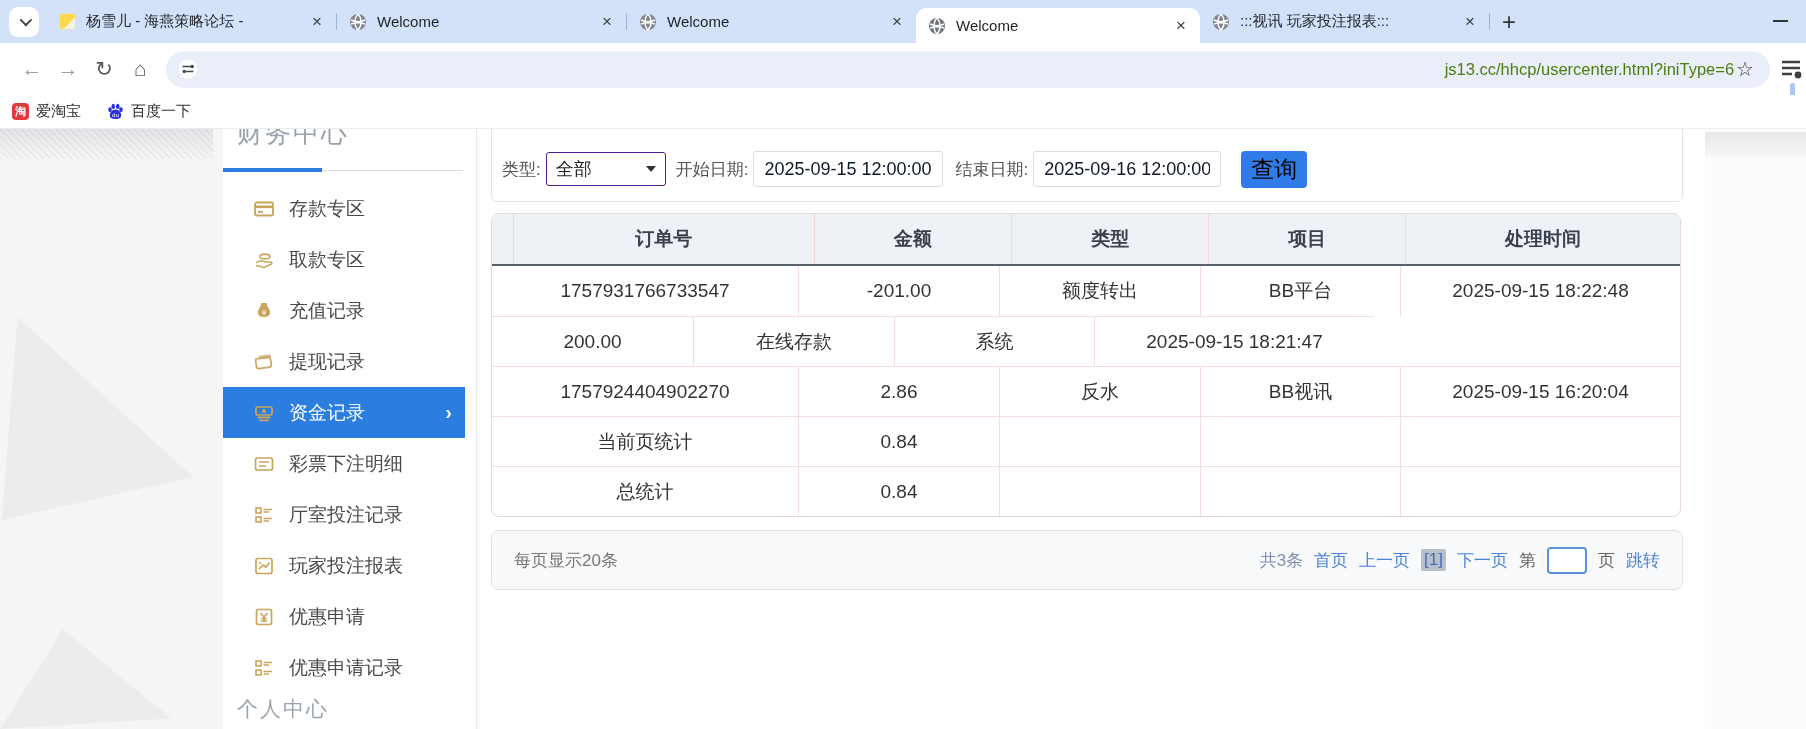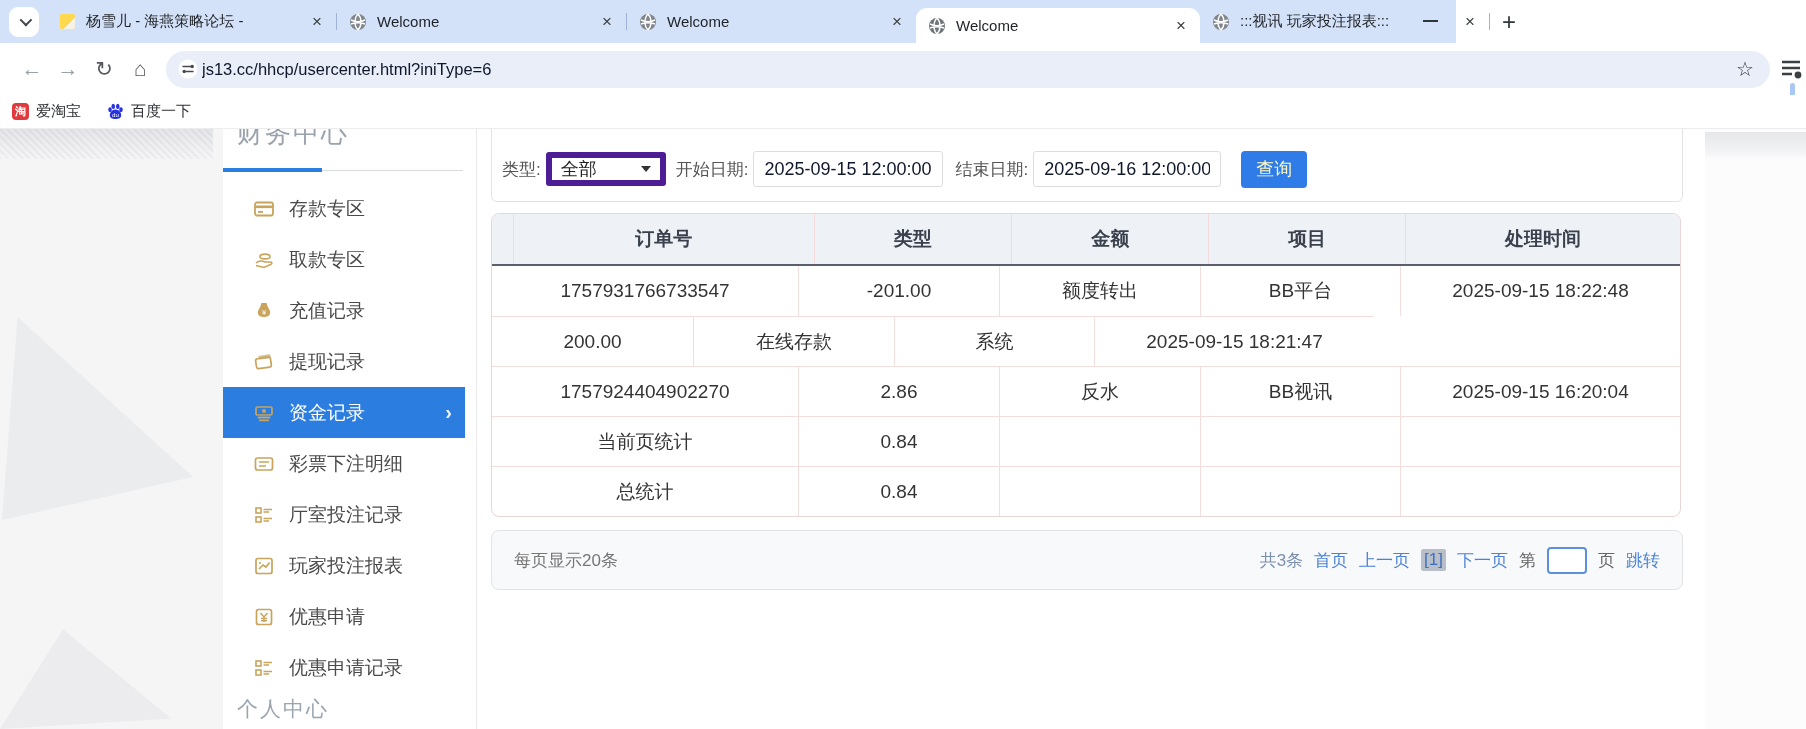--- a/index.html
+++ b/index.html
@@ -1,39 +1,39 @@
 <!DOCTYPE html>
 <html><head>
 <meta charset="utf-8">
 <style>
   * { margin:0; padding:0; box-sizing:border-box; }
   html,body { width:1806px; height:729px; overflow:hidden; }
   body { font-family:"Liberation Sans","DejaVu Sans",sans-serif; background:#fff; }
   .screen { position:relative; width:1806px; height:729px; overflow:hidden; }
 
   
-  .tabstrip { position:absolute; left:0; top:0; width:1456px; height:43px; background:#d4e2f9; display:flex; align-items:center; }
+  .tabstrip { position:absolute; left:0; top:0; width:1806px; height:43px; background:#d4e2f9; display:flex; align-items:center; }
   .tab-search { width:30px; height:30px; margin:0 8px 0 9px; background:#fff; border-radius:9px; display:flex; align-items:center; justify-content:center; flex:0 0 auto; }
   .chev { width:9px; height:9px; border-right:2px solid #41464f; border-bottom:2px solid #41464f; transform:rotate(45deg) translateY(-2px); }
   .tab { height:43px; display:flex; align-items:center; padding:0 10px 0 12px; width:289px; flex:0 0 auto; position:relative; }
   .tab.active { background:#fff; height:35px; align-self:flex-end; border-radius:11px 11px 0 0; width:284px; }
   .tab .title { font-size:15px; color:#1e2126; white-space:nowrap; overflow:hidden; flex:1; margin-left:10px; }
   .tab .close { font-size:17px; color:#3c4043; padding:0 4px; line-height:1; }
   .tabsep { width:1px; height:17px; background:#9fb4d4; flex:0 0 auto; }
   .fav { width:18px; height:18px; flex:0 0 auto; }
   .fav-page { width:17px; height:17px; border-radius:3px; background:linear-gradient(135deg,#ffd84d 0 62%,#f6f2e4 62% 100%); border:1px solid #e8e2cd; }
   .newtab { font-size:24px; color:#30343b; padding:0 12px; line-height:1; flex:0 0 auto; }
   .win-min { position:absolute; right:18px; top:20px; width:15px; height:2px; background:#30343b; }
 
   
   .toolbar { position:absolute; left:0; top:43px; width:1806px; height:52px; background:#fff; display:flex; align-items:center; padding:0 10px 0 14px; }
   .navbtn { font-size:21px; color:#55585e; width:36px; height:36px; display:flex; align-items:center; justify-content:center; flex:0 0 auto; }
   .navbtn.dim { color:#9aa0a6; }
   .urlpill { flex:1; height:37px; background:#e9eef9; border-radius:19px; margin:0 10px 0 8px; display:flex; align-items:center; padding:0 14px 0 12px; }
-  .urltext { font-size:16.5px; color:#0f172a; margin-left:4px; flex:1; white-space:nowrap; overflow:hidden; }
+  .urltext { font-size:16.5px; color:#4d7c0f; margin-left:24px; flex:1; white-space:nowrap; overflow:hidden;text-align:right; }
   .star { font-size:20px; color:#3c4043; padding:0 2px; }
   .clipicon { flex:0 0 auto; margin-right:-8px; }
   .bluebar { position:absolute; right:11px; top:83px; width:5px; height:14px; border-radius:3px; background:#a9c6f7; }
 
   
   .bookmarks { position:absolute; left:0; top:95px; width:1806px; height:34px; background:#fff; display:flex; align-items:center; padding-left:12px; border-bottom:1px solid #ececec; }
   .bm { display:flex; align-items:center; margin-right:26px; }
   .bm .lbl { font-size:15px; color:#2b2e33; margin-left:7px; }
   .bm-tao { width:17px; height:17px; background:#e0393e; border-radius:4px; color:#fff; font-size:11px; display:flex; align-items:center; justify-content:center; font-weight:bold; }
 
@@ -61,27 +61,27 @@
   .sb-item.active { background:#2b7de0; color:#fff; }
   .sb-item.active .arr { position:absolute; right:13px; color:#eaf2ff; font-size:20px; font-weight:bold; }
   .sb-bottom { position:absolute; left:14px; top:566px; font-size:21px; color:#9aa5b0; letter-spacing:2px; }
 
   
   .main { flex:1; padding-left:14px; position:relative; }
   .filter-panel { width:1192px; height:93px; margin-top:-20px; border:1px solid #e3e3e3; border-radius:6px; background:#fff;
       display:flex; align-items:flex-end; padding:0 0 13px 10px; }
   .frow { display:flex; align-items:center; height:38px; }
   .flabel { font-size:17px; color:#555; margin-right:5px; }
-  .fselect { width:120px; height:34px; border:6px solid #4c1d95; border-radius:3px; background:#fff; display:flex; align-items:center; padding:0 9px; margin-right:10px; }
+  .fselect { width:120px; height:34px; border:1px solid #4c1d95; border-radius:3px; background:#fff; display:flex; align-items:center; padding:0 9px; margin-right:10px; }
   .fselect .val { font-size:18px; color:#222; flex:1; }
   .fselect .tri { width:0; height:0; border-left:5px solid transparent; border-right:5px solid transparent; border-top:6px solid #333; }
   .finput { height:36px; border:1px solid #ddd; border-radius:3px; background:#fff; font-size:18px; color:#0f172a; padding:0 10px; font-family:inherit; }
   .finput.start { width:190px; margin-right:12px; }
   .finput.end { width:188px; margin-right:20px; }
-  .fbtn { width:66px; height:37px; background:#2f7ce8; border:none; border-radius:4px; color:#fef9c3; font-size:18px; font-family:inherit; }
+  .fbtn { width:66px; height:37px; background:#2f7ce8; border:none; border-radius:4px; color:#000000; font-size:23px; font-family:inherit; }
 
   
   .table-panel { width:1190px; margin-top:11px; border:1px solid #e7d7d7; border-radius:8px; overflow:hidden; background:#fff; }
   .trow { display:flex; }
   .trow.head { background:#eef1f6; border-bottom:2px solid #596069;padding-left:21px; }
   .tcell { height:50px; display:flex; align-items:center; justify-content:center; font-size:19px; color:#333; border-left:1px solid #f3dede; }
   .trow.head .tcell { height:50px; font-weight:bold; color:#3a414d; border-left:1px solid #f0dada; }
   .tcell:first-child { border-left:none; }
   .trow.body + .trow.body .tcell { border-top:1px solid #f3dede; }
   .c0{width:306px;} .c1{width:201px;} .c2{width:201px;} .c3{width:200px;} .c4{width:280px;}
@@ -309,22 +309,22 @@
             <input class="finput start" value="2025-09-15 12:00:00" style="">
             <span class="flabel">结束日期:</span>
             <input class="finput end" value="2025-09-16 12:00:00" style="">
             <button class="fbtn">查询</button>
           </div>
         </div>
 
         <div class="table-panel">
           <div class="trow head">
             <div class="tcell c0">订单号</div>
+            <div class="tcell c1">金额</div>
             <div class="tcell c2">类型</div>
-            <div class="tcell c1">金额</div>
             <div class="tcell c3">项目</div>
             <div class="tcell c4">处理时间</div>
           </div>
           <div class="trow body">
             <div class="tcell c0">1757931766733547</div>
             <div class="tcell c1">-201.00</div>
             <div class="tcell c2">额度转出</div>
             <div class="tcell c3">BB平台</div>
             <div class="tcell c4">2025-09-15 18:22:48</div>
           </div>

